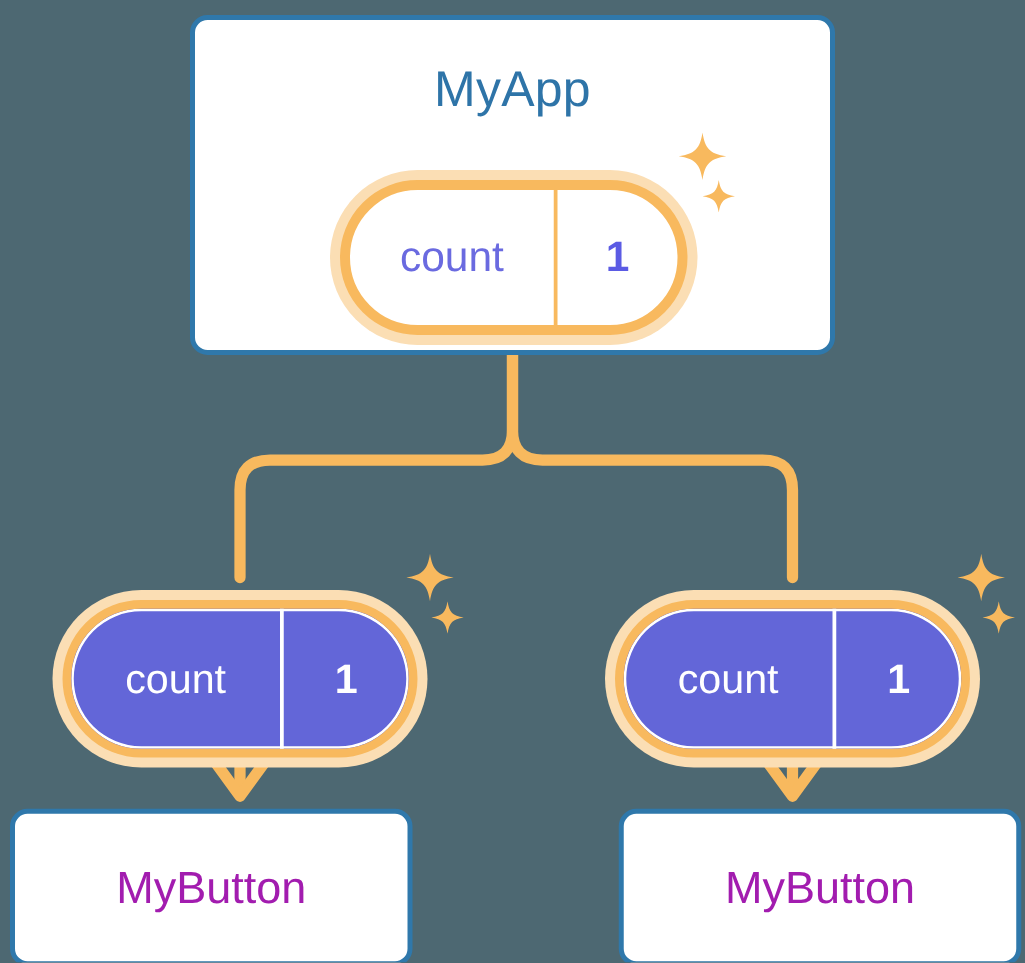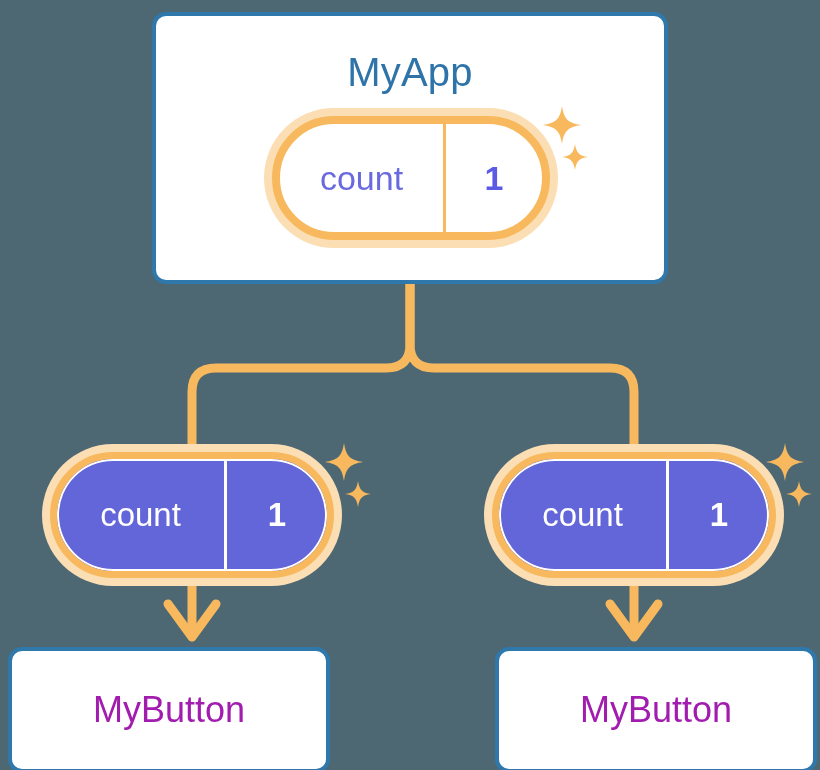--- a/index.html
+++ b/index.html
@@ -46,20 +46,21 @@
     font-size: 40px;
     color: #2e74a8;
     letter-spacing: 0.2px;
     line-height: 1;
   }
 
   
   .pill-wrap {
     position: absolute;
     z-index: 3;
+    margin-top: 28px;
   }
   .pill {
     position: relative;
     box-sizing: border-box;
     display: flex;
     align-items: stretch;
     border-radius: 999px;
     border: 8px solid #f8b95e;
     box-shadow: 0 0 0 8px #fbdeb4;
   }

